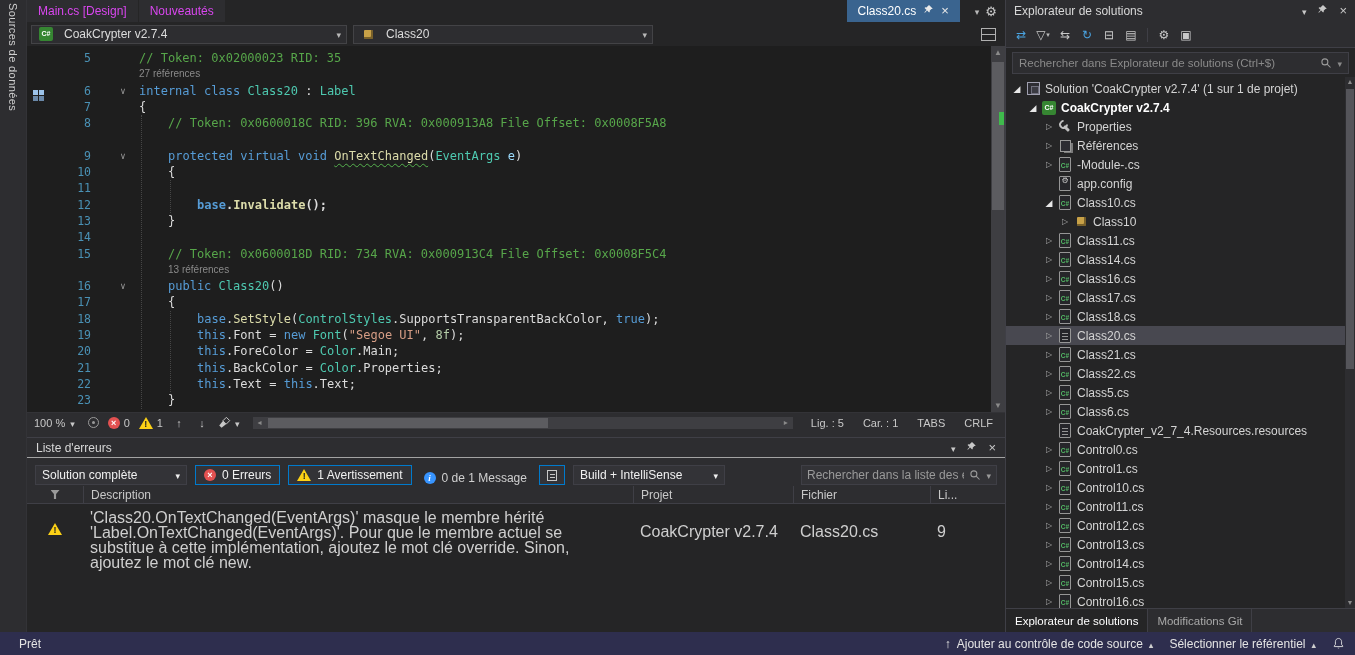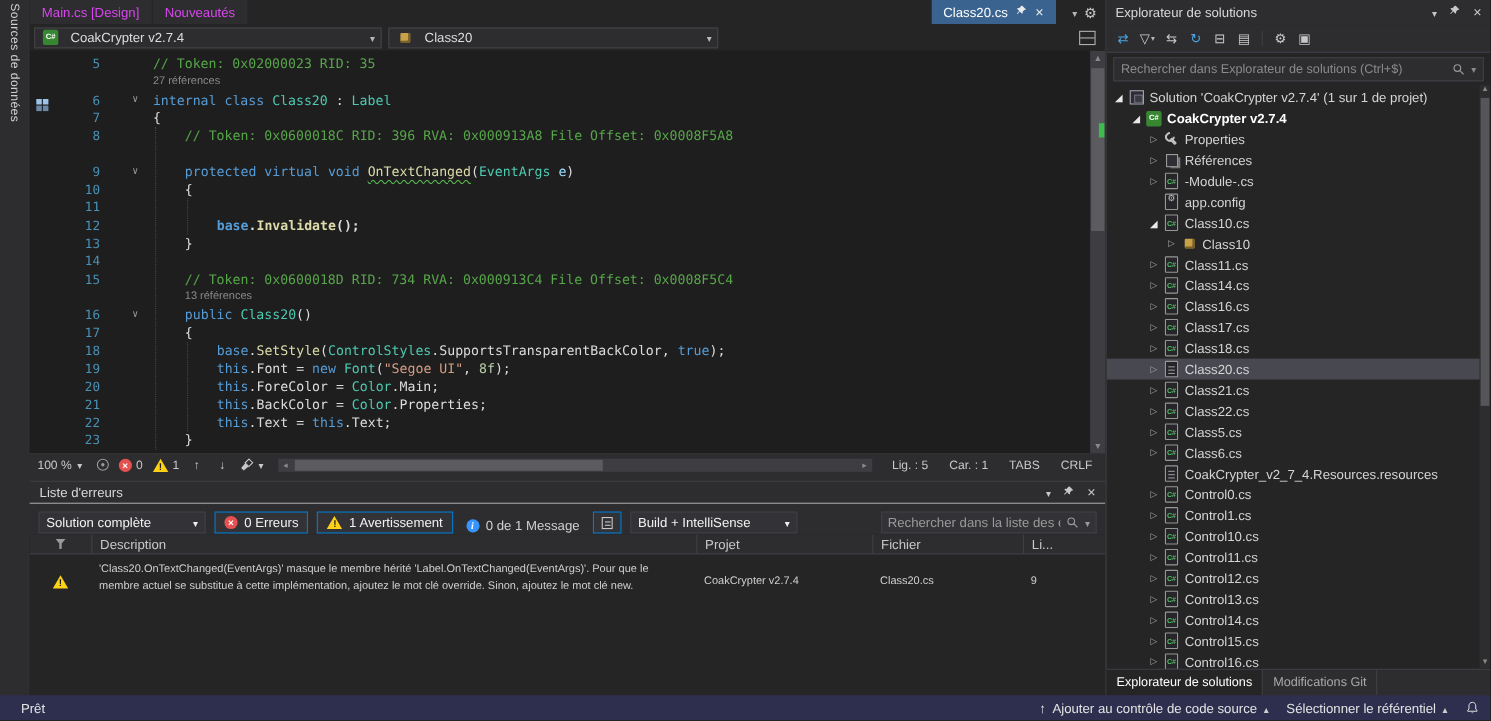--- a/index.html
+++ b/index.html
@@ -92,21 +92,21 @@
   .detic{width:10px;height:11px;border:1px solid #c8c8c8;position:relative}
   .detic::after{content:'';position:absolute;left:2px;top:3px;width:5px;height:1px;background:#c8c8c8;box-shadow:0 3px 0 #c8c8c8}
   .el-search{margin-left:auto;width:196px;height:20px;border:1px solid #3f3f46;background:#333337;display:flex;align-items:center;gap:5px;padding:0 5px;color:#9a9a9a}
   .el-search .ph{flex:1;white-space:nowrap;overflow:hidden}
   .el-grid{position:absolute;left:0;top:48px;right:0;bottom:0;background:#252526}
   .el-gridhead{height:18px;display:flex;align-items:center;background:#2d2d30;border-bottom:1px solid #3f3f46;color:#c8c8c8}
   .hc{padding-left:7px;border-left:1px solid #3f3f46;height:100%;display:flex;align-items:center;gap:5px}
   .hc:first-child{border-left:none;justify-content:center;padding-left:0}
   .col-sev{width:56px;flex:none}.col-desc{width:550px;flex:none}.col-proj{width:160px;flex:none}.col-file{width:137px;flex:none}.col-line{width:55px;flex:none}
   .funnel{width:9px;height:9px;background:#9a9a9a;clip-path:polygon(0 0,100% 0,62% 45%,62% 100%,38% 100%,38% 45%)}
-  .el-row{display:flex;color:#cfcfcf;font-size:10px;padding:6px 0 5px 0}
+  .el-row{display:flex;color:#cfcfcf;font-size:16px;padding:6px 0 5px 0}
   .el-row .col-sev{display:flex;justify-content:center;padding-top:13px}
   .el-row .col-desc{line-height:15px;padding:0 14px 0 7px}
   .el-row .col-proj,.el-row .col-file,.el-row .col-line{padding:13px 0 0 7px}
 
   
   .solexp{position:absolute;left:1005px;top:0;width:350px;height:632px;background:#252526;border-left:1px solid #3f3f46;display:flex;flex-direction:column}
   .se-title{height:22px;display:flex;align-items:center;padding:0 8px;background:#2d2d30;color:#d8d8d8}
   .se-toolbar{height:26px;display:flex;align-items:center;gap:2px;padding:0 5px;background:#2d2d30;border-bottom:1px solid #3f3f46}
   .se-tb-btn{min-width:20px;height:20px;display:flex;align-items:center;justify-content:center;color:#c8c8c8;font-size:12px;gap:1px}
   .se-tb-btn.blue{color:#4aa3e0}

